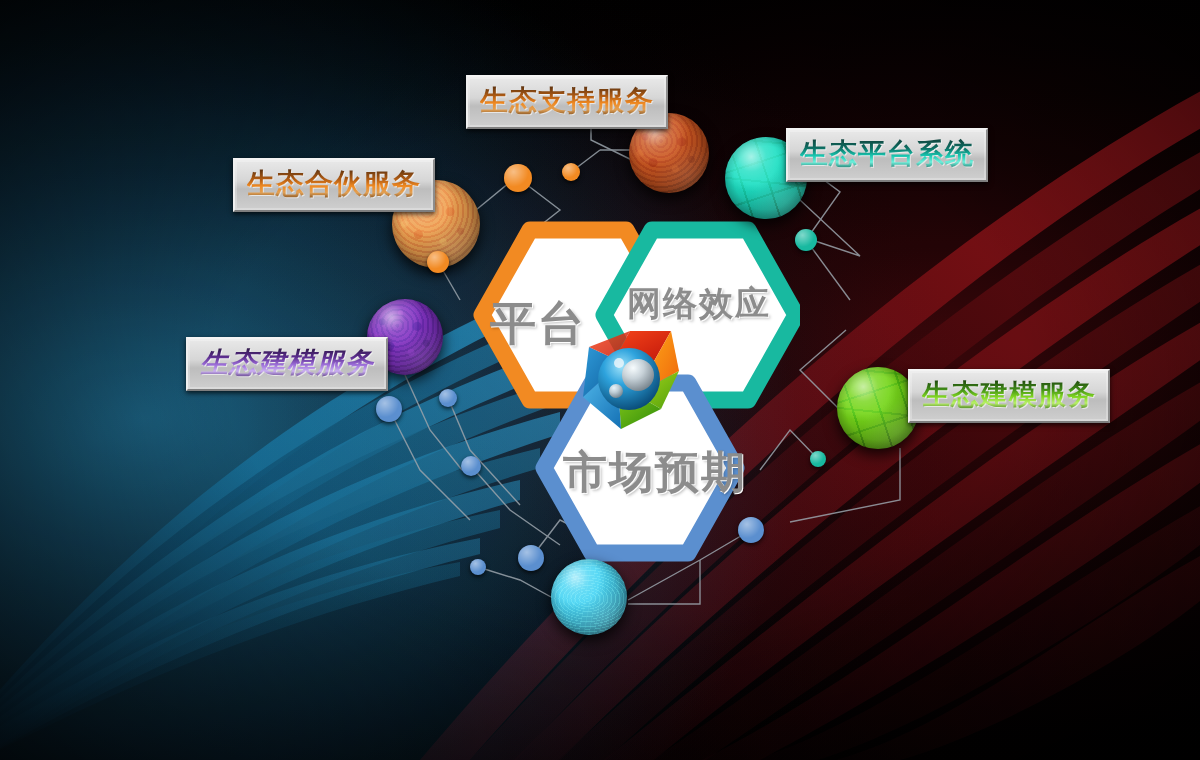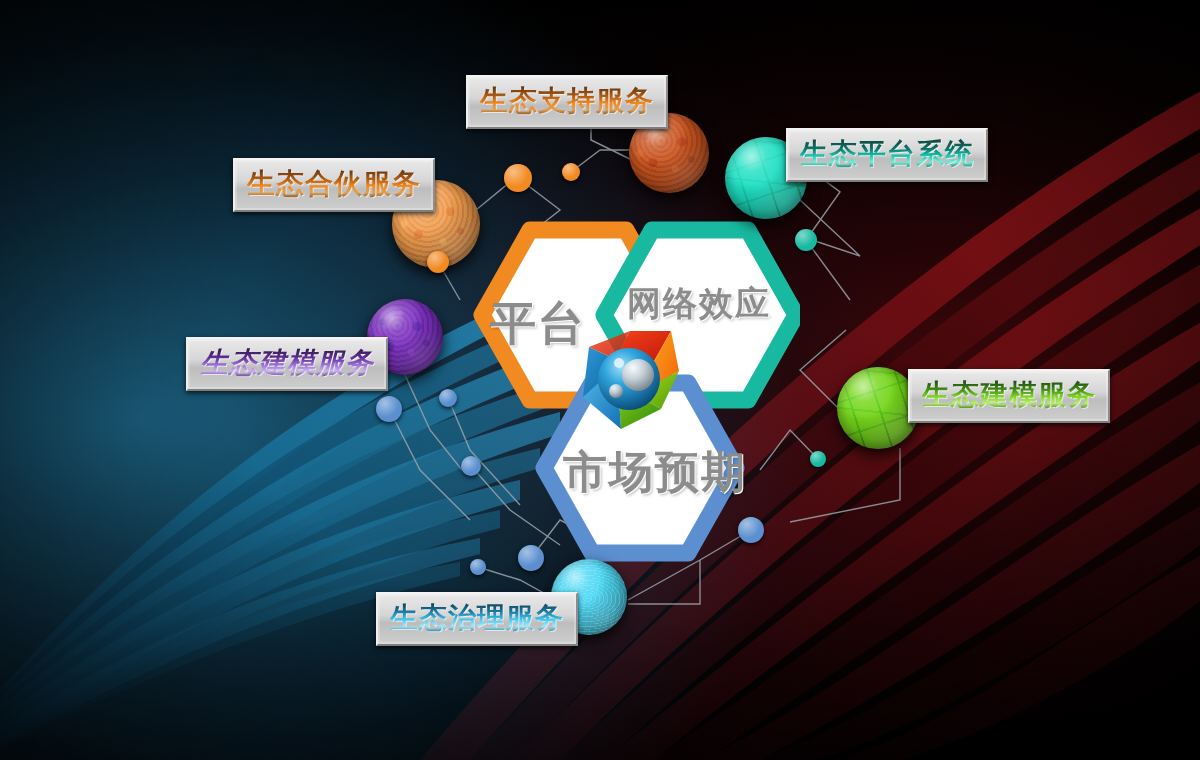--- a/index.html
+++ b/index.html
@@ -341,17 +341,14 @@
   </div>
   <div class="plate emboss" style="left:786px;top:128px;">
     <span class="txt g-teal">生态平台系统</span>
   </div>
   <div class="plate emboss" style="left:186px;top:337px;">
     <span class="txt g-purple">生态建模服务</span>
   </div>
   <div class="plate emboss" style="left:908px;top:369px;">
     <span class="txt g-green">生态建模服务</span>
   </div>
-  <div class="plate emboss" style="left:376px;top:592px;">
-    <span class="txt g-cyan">生态治理服务</span>
-  </div>
 
 </div>
 
 </body></html>

